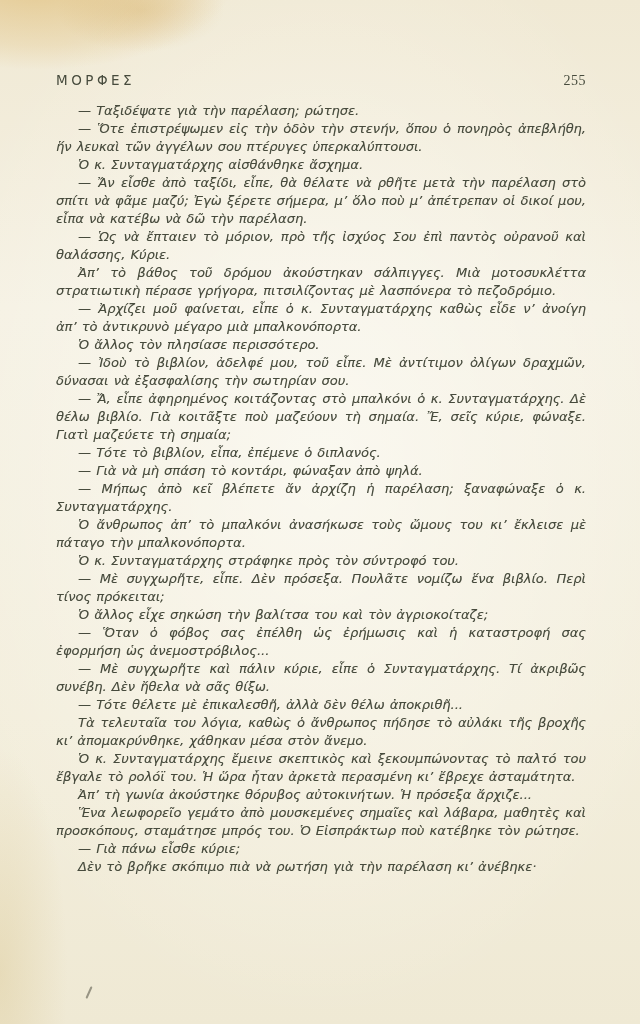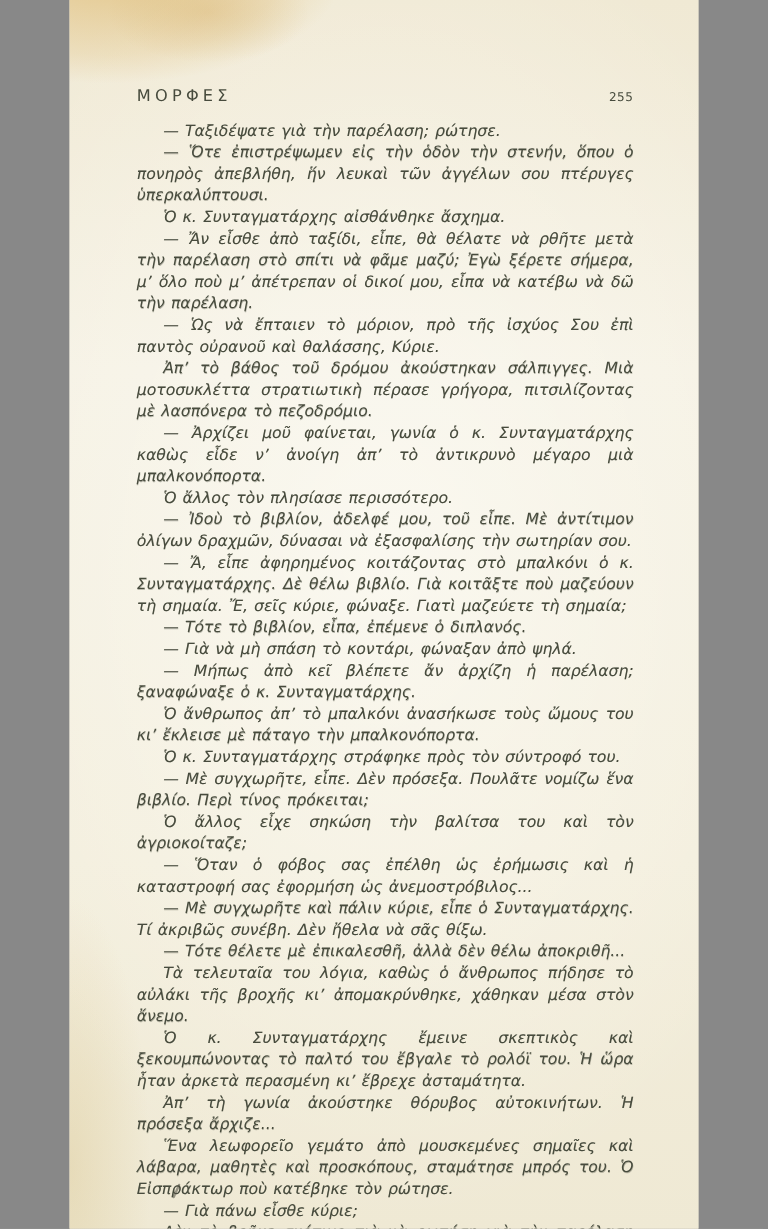--- a/index.html
+++ b/index.html
@@ -2,21 +2,21 @@
 <html><head>
 <meta charset="utf-8">
 <style>
   html, body {
     margin: 0;
     padding: 0;
     background: #888;
   }
   .page {
     position: relative;
-    width: 524px;
+    width: 640px;
     height: 1024px;
     margin: 0 auto;
     overflow: hidden;
     background-color: #f3eedd;
     background-image:
       radial-gradient(ellipse 260px 120px at 6% -2%, rgba(216,168,74,0.50), rgba(216,168,74,0.18) 55%, rgba(216,168,74,0) 75%),
       radial-gradient(ellipse 120px 60px at 22% 1%, rgba(205,160,80,0.25), rgba(205,160,80,0) 70%),
       radial-gradient(ellipse 90px 300px at 0% 95%, rgba(210,185,120,0.30), rgba(210,185,120,0) 75%),
       radial-gradient(ellipse 500px 700px at 50% 45%, rgba(255,255,252,0.55), rgba(255,255,252,0) 80%),
       linear-gradient(180deg, #f0e9d4 0%, #f5f1e3 30%, #f3eedc 70%, #efe9d4 100%);
@@ -34,22 +34,23 @@
     justify-content: space-between;
     align-items: baseline;
     margin-bottom: 13px;
   }
   .running-head .title {
     font-size: 13.5px;
     letter-spacing: 3.5px;
     font-weight: normal;
   }
   .running-head .folio {
-    font-size: 10px;
+    font-size: 14px;
     letter-spacing: 0.5px;
+    font-family: Liberation Serif, serif;
   }
   .body-text p.para {
     margin: 0;
     font-size: 13px;
     line-height: 18px;
     text-align: justify;
     text-indent: 22px;
     word-spacing: 1px;
     color: #474b3d;
     text-shadow: 0.25px 0.25px 0 rgba(71,75,61,0.35);
@@ -75,21 +76,21 @@
       <span class="title">ΜΟΡΦΕΣ</span>
       <span class="folio">255</span>
     </div>
     <div class="body-text">
         <p class="para">— Ταξιδέψατε γιὰ τὴν παρέλαση; ρώτησε.</p>
         <p class="para">— Ὅτε ἐπιστρέψωμεν εἰς τὴν ὁδὸν τὴν στενήν, ὅπου ὁ πονηρὸς ἀπεβλήθη, ἥν λευκαὶ τῶν ἀγγέλων σου πτέρυγες ὑπερκαλύπτουσι.</p>
         <p class="para">Ὁ κ. Συνταγματάρχης αἰσθάνθηκε ἄσχημα.</p>
         <p class="para">— Ἄν εἶσθε ἀπὸ ταξίδι, εἶπε, θὰ θέλατε νὰ ρθῆτε μετὰ τὴν παρέλαση στὸ σπίτι νὰ φᾶμε μαζύ; Ἐγὼ ξέρετε σήμερα, μ’ ὅλο ποὺ μ’ ἀπέτρεπαν οἱ δικοί μου, εἶπα νὰ κατέβω νὰ δῶ τὴν παρέλαση.</p>
         <p class="para">— Ὡς νὰ ἔπταιεν τὸ μόριον, πρὸ τῆς ἰσχύος Σου ἐπὶ παντὸς οὐρανοῦ καὶ θαλάσσης, Κύριε.</p>
         <p class="para">Ἀπ’ τὸ βάθος τοῦ δρόμου ἀκούστηκαν σάλπιγγες. Μιὰ μοτοσυκλέττα στρατιωτικὴ πέρασε γρήγορα, πιτσιλίζοντας μὲ λασπόνερα τὸ πεζοδρόμιο.</p>
-        <p class="para">— Ἀρχίζει μοῦ φαίνεται, γωνία ὁ κ. Συνταγματάρχης καθὼς εἶδε ν’ ἀνοίγη ἀπ’ τὸ ἀντικρυνὸ μέγαρο μιὰ μπαλκονόπορτα.</p>
+        <p class="para">— Ἀρχίζει μοῦ φαίνεται, εἶπε ὁ κ. Συνταγματάρχης καθὼς εἶδε ν’ ἀνοίγη ἀπ’ τὸ ἀντικρυνὸ μέγαρο μιὰ μπαλκονόπορτα.</p>
         <p class="para">Ὁ ἄλλος τὸν πλησίασε περισσότερο.</p>
         <p class="para">— Ἰδοὺ τὸ βιβλίον, ἀδελφέ μου, τοῦ εἶπε. Μὲ ἀντίτιμον ὀλίγων δραχμῶν, δύνασαι νὰ ἐξασφαλίσης τὴν σωτηρίαν σου.</p>
         <p class="para">— Ἄ, εἶπε ἀφηρημένος κοιτάζοντας στὸ μπαλκόνι ὁ κ. Συνταγματάρχης. Δὲ θέλω βιβλίο. Γιὰ κοιτᾶξτε ποὺ μαζεύουν τὴ σημαία. Ἔ, σεῖς κύριε, φώναξε. Γιατὶ μαζεύετε τὴ σημαία;</p>
         <p class="para">— Τότε τὸ βιβλίον, εἶπα, ἐπέμενε ὁ διπλανός.</p>
         <p class="para">— Γιὰ νὰ μὴ σπάση τὸ κοντάρι, φώναξαν ἀπὸ ψηλά.</p>
         <p class="para">— Μήπως ἀπὸ κεῖ βλέπετε ἄν ἀρχίζη ἡ παρέλαση; ξαναφώναξε ὁ κ. Συνταγματάρχης.</p>
         <p class="para">Ὁ ἄνθρωπος ἀπ’ τὸ μπαλκόνι ἀνασήκωσε τοὺς ὤμους του κι’ ἔκλεισε μὲ πάταγο τὴν μπαλκονόπορτα.</p>
         <p class="para">Ὁ κ. Συνταγματάρχης στράφηκε πρὸς τὸν σύντροφό του.</p>
         <p class="para">— Μὲ συγχωρῆτε, εἶπε. Δὲν πρόσεξα. Πουλᾶτε νομίζω ἕνα βιβλίο. Περὶ τίνος πρόκειται;</p>
         <p class="para">Ὁ ἄλλος εἶχε σηκώση τὴν βαλίτσα του καὶ τὸν ἀγριοκοίταζε;</p>

